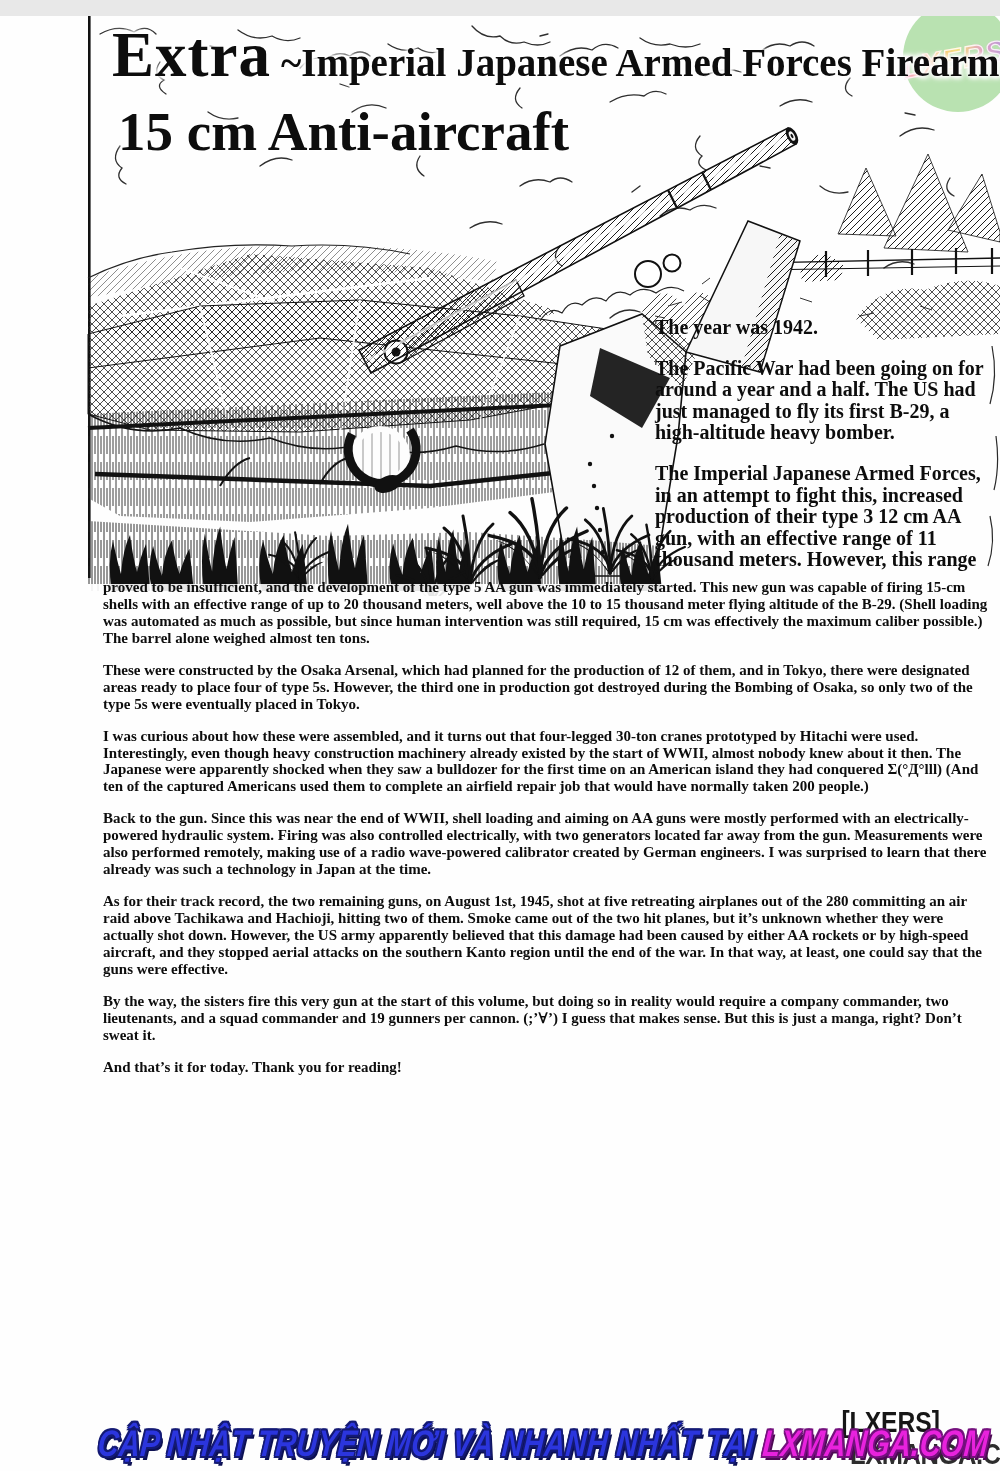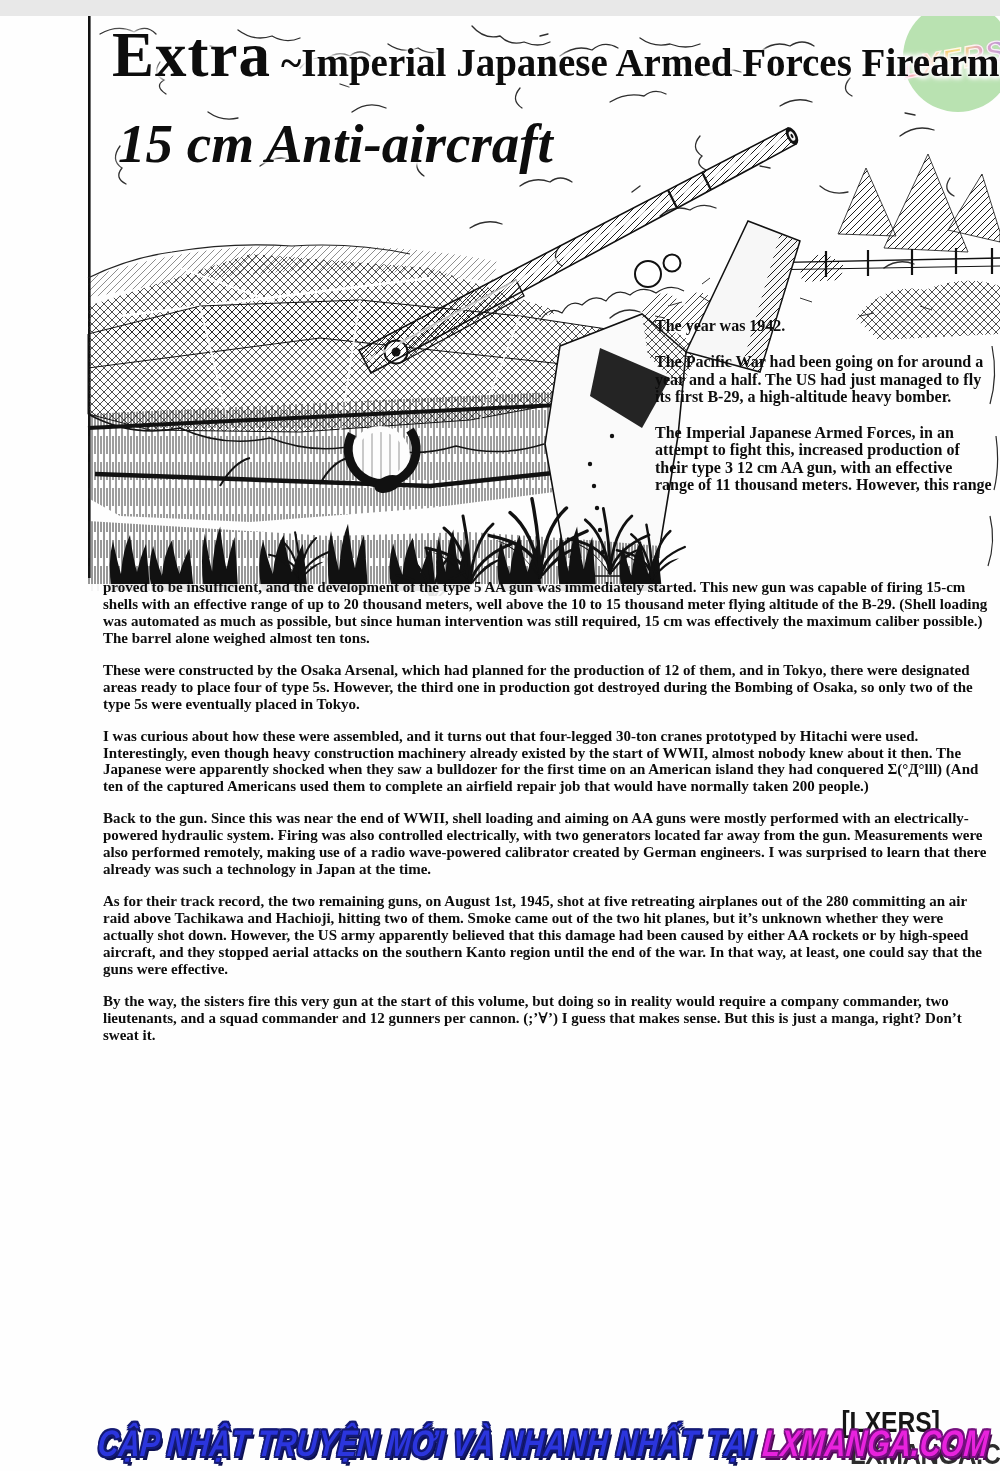--- a/index.html
+++ b/index.html
@@ -7,34 +7,34 @@
     position:relative;width:1000px;height:1471px;margin:16px auto;
     background:#fefefe;overflow:hidden;
     font-family:"Liberation Serif","DejaVu Serif",serif;
     color:#0d0d0d;font-weight:bold;
   }
   .art{position:absolute;left:0;top:0;width:1000px;height:580px;z-index:1;}
   .halo{text-shadow:0 0 5px #fff,0 0 5px #fff,0 0 9px #fff,2px 2px 5px #fff,-2px -2px 5px #fff;}
   .hdr{position:absolute;left:112px;top:8px;z-index:3;display:flex;align-items:baseline;white-space:nowrap;}
   .hdr .extra{font-size:63px;line-height:1;letter-spacing:1px;}
   .hdr .sub{font-size:39px;margin-left:10px;letter-spacing:0;}
-  .t1{position:absolute;left:118px;top:100px;font-size:55px;line-height:1;z-index:3;white-space:nowrap;font-style:italic;}
+  .t1{position:absolute;left:118px;top:88px;font-size:55px;line-height:1;z-index:3;white-space:nowrap;}
   .t2{position:absolute;left:196px;top:178px;font-size:55px;line-height:1;z-index:3;white-space:nowrap;}
   .logo{
     position:absolute;left:903px;top:-14px;width:110px;height:110px;border-radius:50%;
     background:#b9e2b1;z-index:2;display:flex;align-items:center;justify-content:center;
   }
   .logo span{
     font-family:"Liberation Sans","DejaVu Sans",sans-serif;font-weight:bold;font-style:italic;
     font-size:30px;letter-spacing:1px;transform:rotate(-10deg) translate(-4px,2px);
     background:linear-gradient(90deg,#f48fb8 0%,#f7b26e 30%,#f5e07a 55%,#e0a0c8 80%,#b79ad6 100%);
     -webkit-background-clip:text;background-clip:text;color:transparent;
     -webkit-text-stroke:1.3px rgba(255,255,255,.85);
   }
-  .rcol{position:absolute;left:655px;top:301px;width:338px;z-index:3;font-size:16px;line-height:1.08;}
+  .rcol{position:absolute;left:655px;top:301px;width:338px;z-index:3;font-size:20px;line-height:1.08;}
   .rcol p{margin:0 0 19px 0;}
   .mcol{position:absolute;left:103px;top:563px;width:888px;z-index:3;font-size:15px;line-height:1.13;}
   .mcol p{margin:0 0 15px 0;}
   .brand{
     position:absolute;left:824px;top:1392px;width:176px;z-index:4;
     font-family:"Liberation Sans","DejaVu Sans",sans-serif;font-weight:bold;color:#161616;
     line-height:1;white-space:nowrap;
   }
   .brand .tag{display:inline-block;font-size:29px;transform:scaleX(.85);transform-origin:right;}
   .brand .site{display:inline-block;font-size:29px;margin-top:3px;transform:scaleX(.88);transform-origin:right;color:#2d2d2d;letter-spacing:-.5px;}
@@ -252,21 +252,22 @@
     <p>The Pacific War had been going on for around a year and a half. The US had just managed to fly its first B-29, a high-altitude heavy bomber.</p>
     <p>The Imperial Japanese Armed Forces, in an attempt to fight this, increased production of their type 3 12 cm AA gun, with an effective range of 11 thousand meters. However, this range</p>
   </div>
 
   <div class="mcol">
     <p>proved to be insufficient, and the development of the type 5 AA gun was immediately started. This new gun was capable of firing 15-cm shells with an effective range of up to 20 thousand meters, well above the 10 to 15 thousand meter flying altitude of the B-29. (Shell loading was automated as much as possible, but since human intervention was still required, 15 cm was effectively the maximum caliber possible.) The barrel alone weighed almost ten tons.</p>
     <p>These were constructed by the Osaka Arsenal, which had planned for the production of 12 of them, and in Tokyo, there were designated areas ready to place four of type 5s. However, the third one in production got destroyed during the Bombing of Osaka, so only two of the type 5s were eventually placed in Tokyo.</p>
     <p>I was curious about how these were assembled, and it turns out that four-legged 30-ton cranes prototyped by Hitachi were used. Interestingly, even though heavy construction machinery already existed by the start of WWII, almost nobody knew about it then. The Japanese were apparently shocked when they saw a bulldozer for the first time on an American island they had conquered Σ(°Д°lll) (And ten of the captured Americans used them to complete an airfield repair job that would have normally taken 200 people.)</p>
     <p>Back to the gun. Since this was near the end of WWII, shell loading and aiming on AA guns were mostly performed with an electrically-powered hydraulic system. Firing was also controlled electrically, with two generators located far away from the gun. Measurements were also performed remotely, making use of a radio wave-powered calibrator created by German engineers. I was surprised to learn that there already was such a technology in Japan at the time.</p>
     <p>As for their track record, the two remaining guns, on August 1st, 1945, shot at five retreating airplanes out of the 280 committing an air raid above Tachikawa and Hachioji, hitting two of them. Smoke came out of the two hit planes, but it’s unknown whether they were actually shot down. However, the US army apparently believed that this damage had been caused by either AA rockets or by high-speed aircraft, and they stopped aerial attacks on the southern Kanto region until the end of the war. In that way, at least, one could say that the guns were effective.</p>
-    <p>By the way, the sisters fire this very gun at the start of this volume, but doing so in reality would require a company commander, two lieutenants, and a squad commander and 12 gunners per cannon. (;’∀’) I guess that makes sense. But this is just a manga, right? Don’t sweat it.</p>
+    <p>By the way, the sisters fire this very gun at the start of this volume, but doing so in reality would require a company commander, two lieutenants, and a squad commander and 19 gunners per cannon. (;’∀’) I guess that makes sense. But this is just a manga, right? Don’t sweat it.</p>
+    <p>And that’s it for today. Thank you for reading!</p>
   </div>
 
   <div class="brand">
     <span class="tag">[LXERS]</span><br>
     <span class="site">LXMANGA.COM</span>
   </div>
 
   <div class="banner">
     <span>CẬP NHẬT TRUYỆN MỚI VÀ NHANH NHẤT TẠI </span><span class="pink">LXMANGA.COM</span>
   </div>

